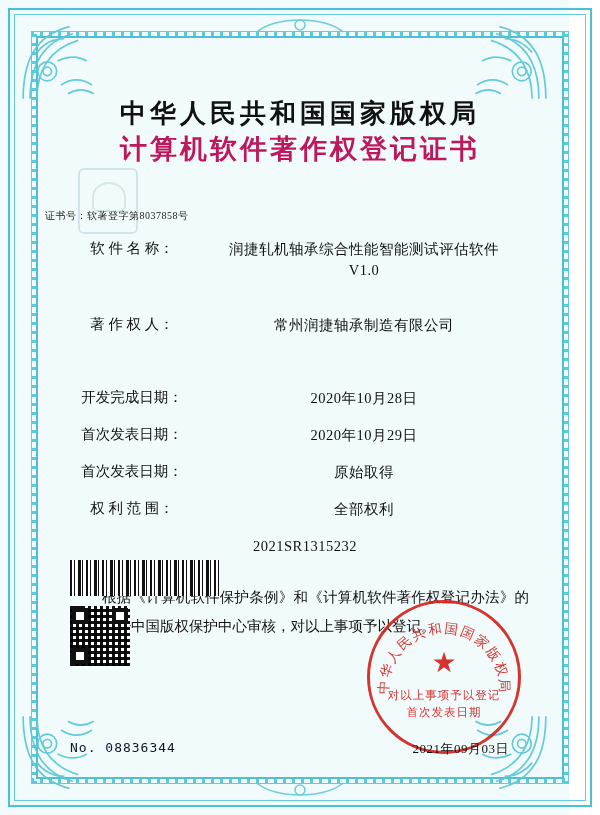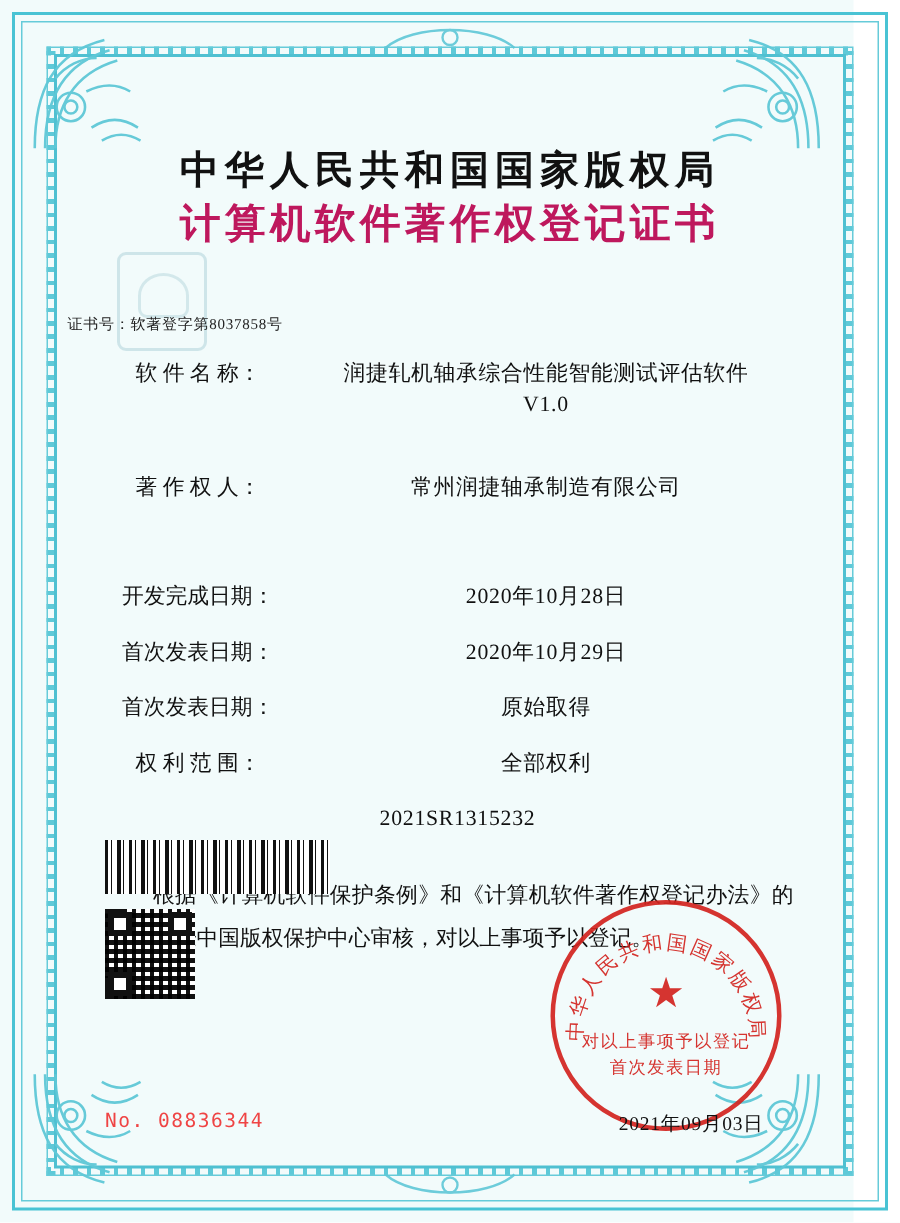--- a/index.html
+++ b/index.html
@@ -245,21 +245,21 @@
     left: 70px; right: 60px;
     top: 740px;
     display: flex;
     justify-content: space-between;
     font-size: 13px;
     color: #111;
   }
   .footer .no {
     font-family: "DejaVu Sans Mono", monospace;
     letter-spacing: 1px;
-    color: #ef4444;
+    color: #0f172a;
   }
   .footer .date {
     letter-spacing: .5px;
   }
 
   
   .watermark {
     position: absolute;
     left: 78px; top: 168px;
     width: 56px; height: 62px;

